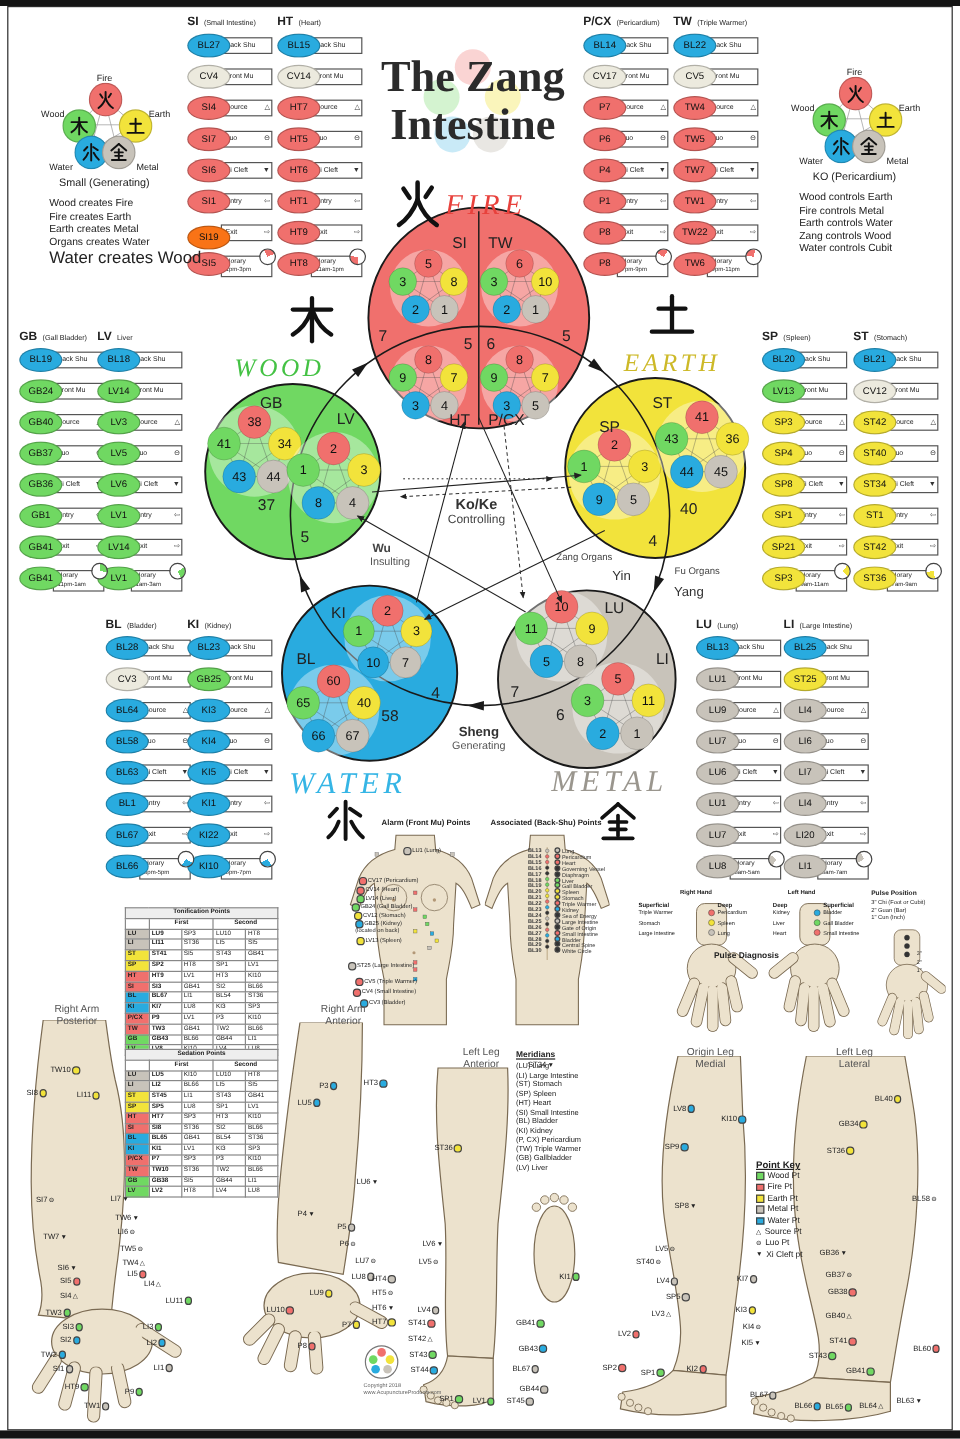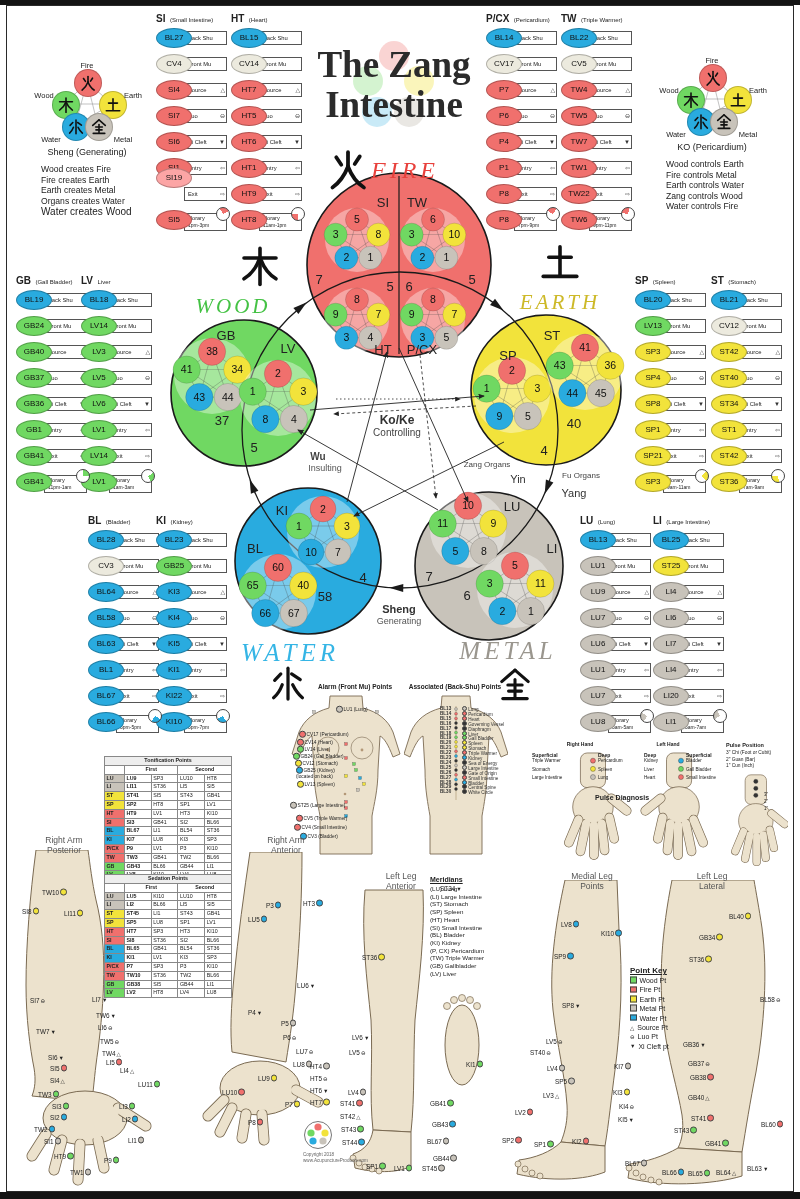--- a/index.html
+++ b/index.html
@@ -112,26 +112,26 @@
           <path d="M.31 .68 L.69 .68"></path>
           <path d="M.14 .90 L.86 .90"></path>
         </g>
       </svg>
     </div>
     <div class="t ctr" style="left: 87px; top: 65px; font-size: 7.5px;">Fire</div>
     <div class="t ctr" style="left: 44px; top: 95px; font-size: 7.5px;">Wood</div>
     <div class="t ctr" style="left: 133px; top: 95px; font-size: 7.5px;">Earth</div>
     <div class="t ctr" style="left: 51px; top: 139px; font-size: 7.5px;">Water</div>
     <div class="t ctr" style="left: 123px; top: 139px; font-size: 7.5px;">Metal</div>
-    <div class="t ctr" style="left: 87px; top: 152px; font-size: 9px;">Sheng (Generating)</div>
+    <div class="t ctr" style="left: 87px; top: 152px; font-size: 9px;">Small (Generating)</div>
     <div class="t" style="left: 41px; top: 164px; font-size: 8.6px;">Wood creates Fire</div>
     <div class="t" style="left: 41px; top: 174.6px; font-size: 8.6px;">Fire creates Earth</div>
     <div class="t" style="left: 41px; top: 185.2px; font-size: 8.6px;">Earth creates Metal</div>
     <div class="t" style="left: 41px; top: 195.8px; font-size: 8.6px;">Organs creates Water</div>
-    <div class="t" style="left: 41px; top: 206.4px; font-size: 10px;">Water creates Wood</div>
+    <div class="t" style="left: 41px; top: 206.4px; font-size: 14px;">Water creates Wood</div>
     <svg width="104" height="70" viewBox="0 0 104 70" style="left: 660px; top: 65px; z-index: 2;">
       <line x1="52" y1="12" x2="30" y2="34" stroke="#999" stroke-width="0.6"></line>
       <line x1="52" y1="12" x2="77" y2="34" stroke="#999" stroke-width="0.6"></line>
       <line x1="52" y1="12" x2="40" y2="56" stroke="#999" stroke-width="0.6"></line>
       <line x1="52" y1="12" x2="63" y2="56" stroke="#999" stroke-width="0.6"></line>
       <line x1="30" y1="34" x2="77" y2="34" stroke="#999" stroke-width="0.6"></line>
       <line x1="30" y1="34" x2="40" y2="56" stroke="#999" stroke-width="0.6"></line>
       <line x1="30" y1="34" x2="63" y2="56" stroke="#999" stroke-width="0.6"></line>
       <line x1="77" y1="34" x2="40" y2="56" stroke="#999" stroke-width="0.6"></line>
       <line x1="77" y1="34" x2="63" y2="56" stroke="#999" stroke-width="0.6"></line>
@@ -193,36 +193,36 @@
     <div class="t ctr" style="left: 712px; top: 60px; font-size: 7.5px;">Fire</div>
     <div class="t ctr" style="left: 669px; top: 90px; font-size: 7.5px;">Wood</div>
     <div class="t ctr" style="left: 758px; top: 90px; font-size: 7.5px;">Earth</div>
     <div class="t ctr" style="left: 676px; top: 134px; font-size: 7.5px;">Water</div>
     <div class="t ctr" style="left: 748px; top: 134px; font-size: 7.5px;">Metal</div>
     <div class="t ctr" style="left: 712px; top: 147px; font-size: 9px;">KO (Pericardium)</div>
     <div class="t" style="left: 666px; top: 159px; font-size: 8.6px;">Wood controls Earth</div>
     <div class="t" style="left: 666px; top: 169.6px; font-size: 8.6px;">Fire controls Metal</div>
     <div class="t" style="left: 666px; top: 180.2px; font-size: 8.6px;">Earth controls Water</div>
     <div class="t" style="left: 666px; top: 190.8px; font-size: 8.6px;">Zang controls Wood</div>
-    <div class="t" style="left: 666px; top: 201.4px; font-size: 8.6px;">Water controls Fire</div>
+    <div class="t" style="left: 666px; top: 201.4px; font-size: 8.6px;">Water controls Cubit</div>
     <div class="t" style="left: 156px; top: 8px;"><span style="font-size:10px;font-weight:bold">SI</span> <span style="font-size:6px">(Small Intestine)</span></div>
     <div class="rowbox" style="left: 184px; top: 31px;">Back Shu</div>
     <div class="badge" style="left: 156px; top: 28px; background: rgb(41, 171, 223);">BL27</div>
     <div class="rowbox" style="left: 184px; top: 57px;">Front Mu</div>
     <div class="badge" style="left: 156px; top: 54px; background: rgb(236, 234, 222);">CV4</div>
     <div class="rowbox" style="left: 184px; top: 83px;">Source<span class="ic">△</span></div>
     <div class="badge" style="left: 156px; top: 80px; background: rgb(240, 112, 109);">SI4</div>
     <div class="rowbox" style="left: 184px; top: 109px;">Luo<span class="ic">⊖</span></div>
     <div class="badge" style="left: 156px; top: 106px; background: rgb(240, 112, 109);">SI7</div>
     <div class="rowbox" style="left: 184px; top: 135px;">Xi Cleft<span class="ic">▼</span></div>
     <div class="badge" style="left: 156px; top: 132px; background: rgb(240, 112, 109);">SI6</div>
     <div class="rowbox" style="left: 184px; top: 161px;">Entry<span class="ic">⇦</span></div>
     <div class="badge" style="left: 156px; top: 158px; background: rgb(240, 112, 109);">SI1</div>
     <div class="rowbox" style="left: 184px; top: 187px;">Exit<span class="ic">⇨</span></div>
-    <div class="badge" style="left: 156px; top: 168px; background: #fca5a5;">SI19</div>
+    <div class="badge" style="left: 156px; top: 188px; background: #f97316;">SI19</div>
     <div class="clock" style="left: 216px; top: 207px; background: conic-gradient(from 330deg, rgb(240, 112, 109) 0deg, rgb(240, 112, 109) 95deg, rgb(255, 255, 255) 95deg);"></div>
     <div class="rowbox horbox" style="left: 184px; top: 213px;"><span style="font-size:5.6px">Horary</span><br><span style="font-size:5px">1pm-3pm</span></div>
     <div class="badge" style="left: 156px; top: 210px; background: rgb(240, 112, 109);">SI5</div>
     <div class="t" style="left: 231px; top: 8px;"><span style="font-size:10px;font-weight:bold">HT</span> <span style="font-size:6px">(Heart)</span></div>
     <div class="rowbox" style="left: 259px; top: 31px;">Back Shu</div>
     <div class="badge" style="left: 231px; top: 28px; background: rgb(41, 171, 223);">BL15</div>
     <div class="rowbox" style="left: 259px; top: 57px;">Front Mu</div>
     <div class="badge" style="left: 231px; top: 54px; background: rgb(236, 234, 222);">CV14</div>
     <div class="rowbox" style="left: 259px; top: 83px;">Source<span class="ic">△</span></div>
     <div class="badge" style="left: 231px; top: 80px; background: rgb(240, 112, 109);">HT7</div>
@@ -1542,22 +1542,22 @@
       <span class="dot" style="background:#70d862"></span>
     </div>
     <div class="pt-label" style="left: 394px; top: 1168px;">
       <span>LV1</span>
       <span class="dot" style="background:#70d862"></span>
     </div>
     <div class="pt-label" style="left: 422px; top: 1168px;">
       <span>ST45</span>
       <span class="dot" style="background:#c8c3ba"></span>
     </div>
-    <div class="t ctr" style="left: 592px; top: 876px; font-size: 8.5px; color: rgb(85, 85, 85);">Medial Leg</div>
-    <div class="t ctr" style="left: 592px; top: 886px; font-size: 8.5px; color: rgb(85, 85, 85);">Points</div>
+    <div class="t ctr" style="left: 592px; top: 876px; font-size: 8.5px; color: rgb(85, 85, 85);">Origin Leg</div>
+    <div class="t ctr" style="left: 592px; top: 886px; font-size: 8.5px; color: rgb(85, 85, 85);">Medial</div>
     <div class="pt-label" style="left: 561px; top: 924px;">
       <span>LV8</span>
       <span class="dot" style="background:#29abdf"></span>
     </div>
     <div class="pt-label" style="left: 601px; top: 933px;">
       <span>KI10</span>
       <span class="dot" style="background:#29abdf"></span>
     </div>
     <div class="pt-label" style="left: 554px; top: 956px;">
       <span>SP9</span>

